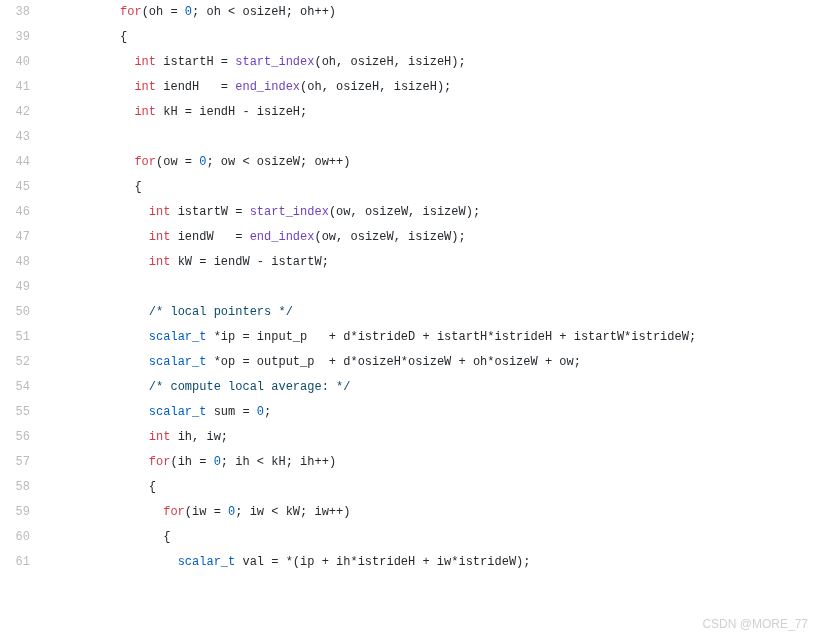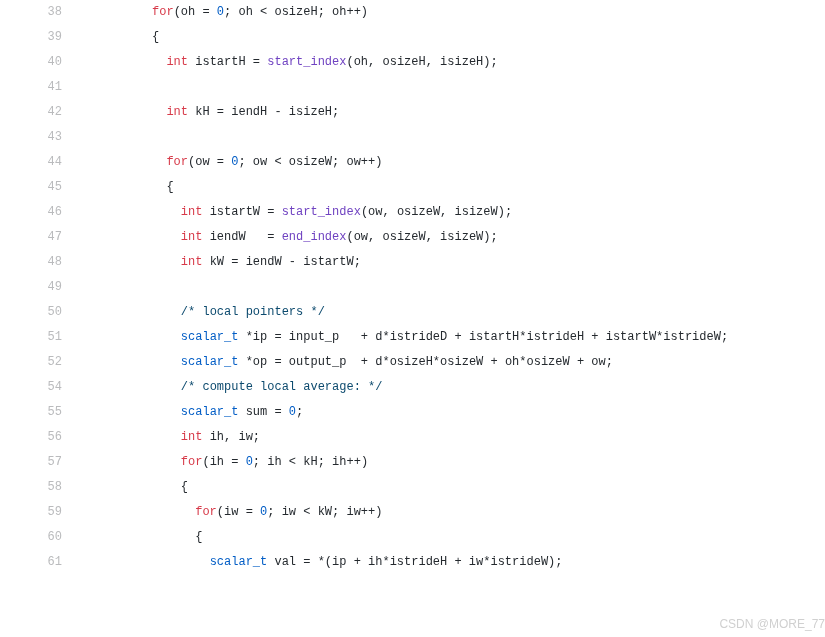--- a/index.html
+++ b/index.html
@@ -9,21 +9,20 @@
       background: #ffffff;
       color: #24292e;
       position: relative;
       width: 825px;
       height: 637px;
       overflow: hidden;
     }
     .code-container {
       display: flex;
       flex-direction: column;
-      padding-left: 32px;
     }
     .line {
       display: flex;
       align-items: flex-start;
       line-height: 25px;
       height: 25px;
     }
     .line-number {
       width: 48px;
       text-align: right;
@@ -36,21 +35,21 @@
       white-space: pre;
       color: #24292e;
     }
     .kw { color: #d73a49; }
     .num { color: #005cc5; }
     .fn { color: #6f42c1; }
     .cmt { color: #0c4a6e; }
     .watermark {
       position: absolute;
       bottom: 6px;
-      right: 0;
+      right: 17px;
       font-family: Arial, sans-serif;
       font-size: 12px;
       color: #d0d0d0;
       user-select: none;
     }
   </style>
 </head>
 <body>
 
 <div class="code-container">
@@ -61,20 +60,21 @@
     <div class="line">
       <div class="line-number">39</div>
       <div class="code">          <span>{</span></div>
     </div>
     <div class="line">
       <div class="line-number">40</div>
       <div class="code">            <span class="kw">int</span><span> istartH = </span><span class="fn">start_index</span><span>(oh, osizeH, isizeH);</span></div>
     </div>
     <div class="line">
       <div class="line-number">41</div>
+      <div class="code">            <span class="kw">int</span><span> iendH   = </span><span class="fn">end_index</span><span>(oh, osizeH, isizeH);</span></div>
     </div>
     <div class="line">
       <div class="line-number">42</div>
       <div class="code">            <span class="kw">int</span><span> kH = iendH - isizeH;</span></div>
     </div>
     <div class="line">
       <div class="line-number">43</div>
       <div class="code"></div>
     </div>
     <div class="line">

